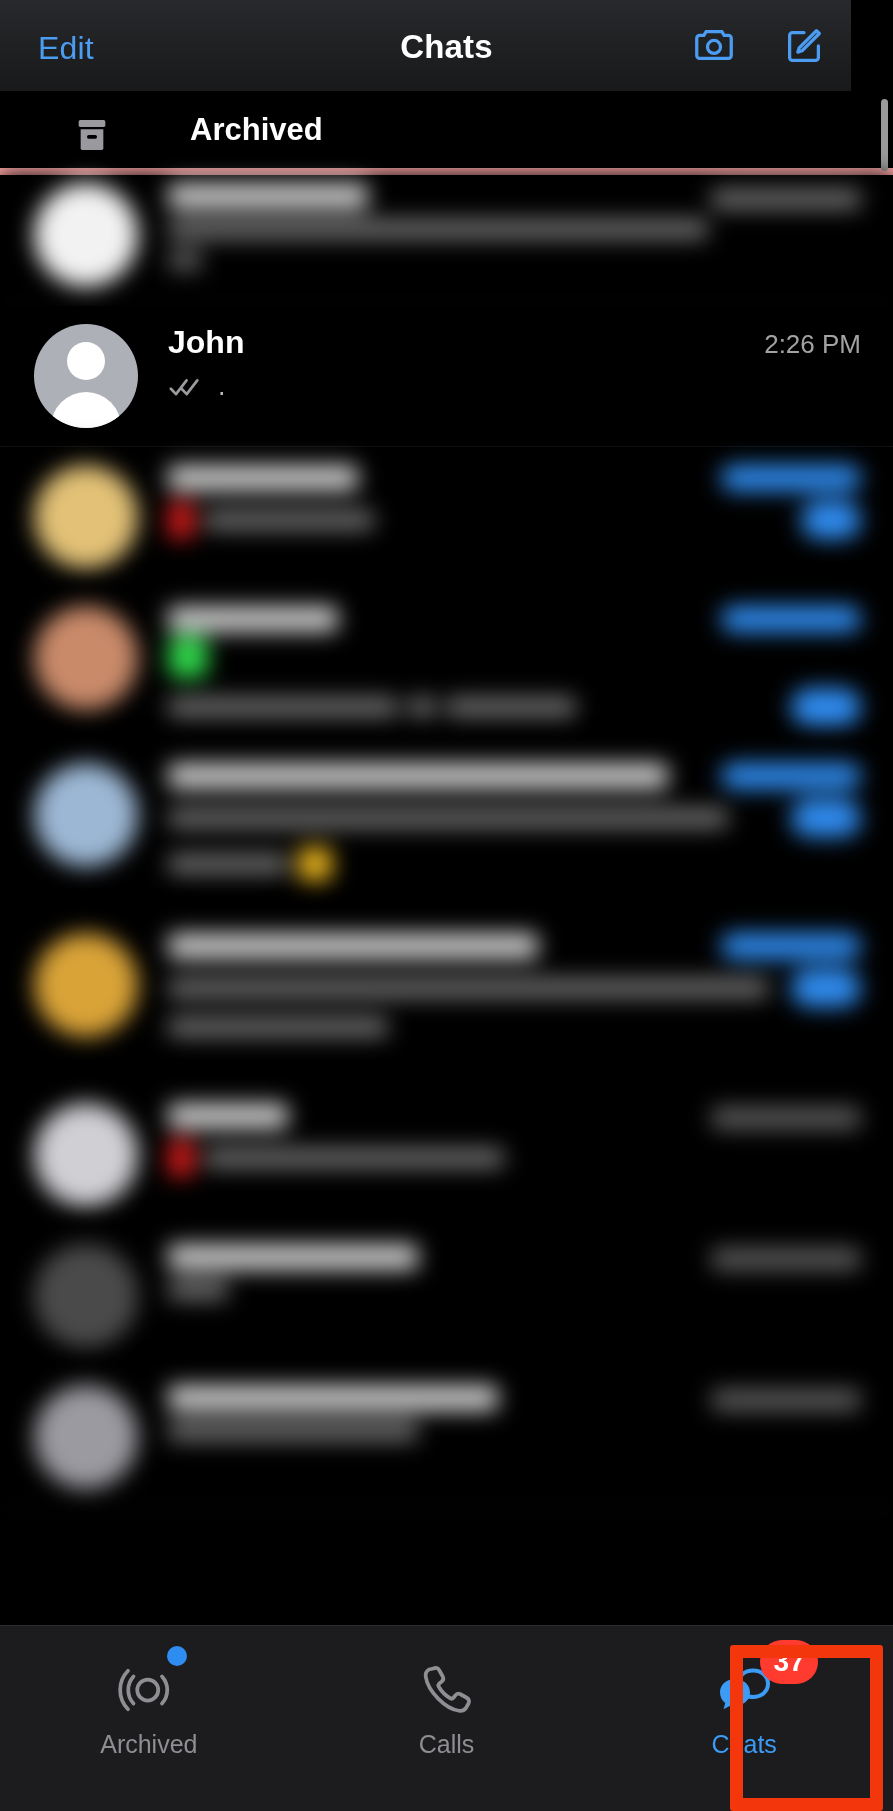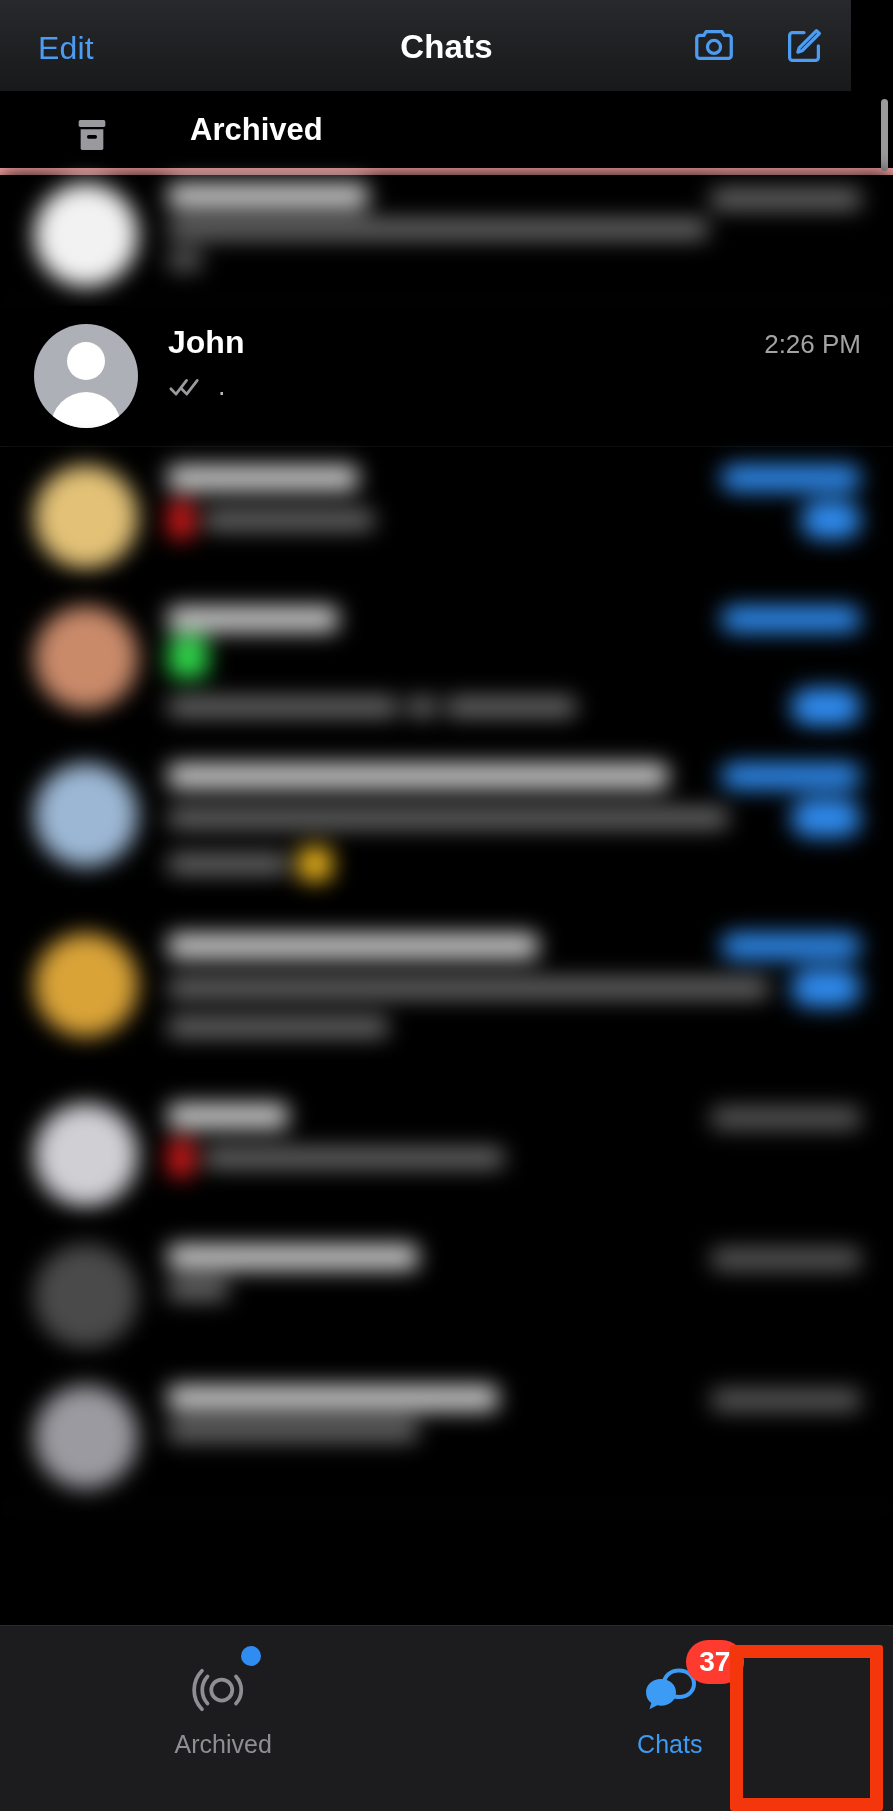--- a/index.html
+++ b/index.html
@@ -302,20 +302,28 @@
           <circle cx="11.5" cy="12" r="4.2"></circle>
           <path d="M5.8 6.6a8 8 0 0 0 0 10.8"></path>
           <path d="M17.2 6.6a8 8 0 0 1 0 10.8"></path>
           <path d="M3.6 4.3a11 11 0 0 0 0 15.4"></path>
         </svg>
       </span>
       <span class="updates-dot"></span>
       <span class="tab-label">Archived</span>
     </div>
 
+    <div class="tab">
+      <span class="tab-icon">
+        <svg viewBox="0 0 24 24" width="64" height="60" fill="none" stroke="#8e8e93" stroke-width="1.5" stroke-linecap="round" stroke-linejoin="round">
+          <path d="M6.6 3.4c.9-.5 1.8-.2 2.3.7l1.4 2.5c.4.8.2 1.6-.5 2.1l-1 .8c-.3.3-.4.6-.2 1a12.5 12.5 0 0 0 4.9 4.9c.4.2.7.1 1-.2l.8-1c.5-.7 1.3-.9 2.1-.5l2.5 1.4c.9.5 1.2 1.4.7 2.3l-.9 1.6c-.6 1-1.7 1.5-2.9 1.3C11.4 19.6 4.4 12.6 3.5 6.7c-.2-1.2.3-2.3 1.3-2.9z"></path>
+        </svg>
+      </span>
+      <span class="tab-label">Calls</span>
+    </div>
 
 
     <div class="tab active">
       <span class="tab-icon">
         <svg viewBox="0 0 24 24" width="64" height="60">
           <path d="M15.6 4.2c3.4 0 6 2.3 6 5.3 0 3-2.6 5.3-6 5.3-.6 0-1.2-.1-1.8-.2l-2.8 1.4.7-2.2c-1.3-1-2.1-2.5-2.1-4.3 0-3 2.6-5.3 6-5.3z" fill="none" stroke="#3b9bf5" stroke-width="1.6" stroke-linejoin="round"></path>
           <path d="M8.4 7.6c-3.4 0-6 2.3-6 5.3 0 1.8.8 3.3 2.1 4.3l-.7 2.5 3.1-1.6c.5.1 1 .2 1.5.2 3.4 0 6-2.3 6-5.4 0-3-2.6-5.3-6-5.3z" fill="#3b9bf5"></path>
         </svg>
       </span>
       <span class="tab-badge">37</span>

